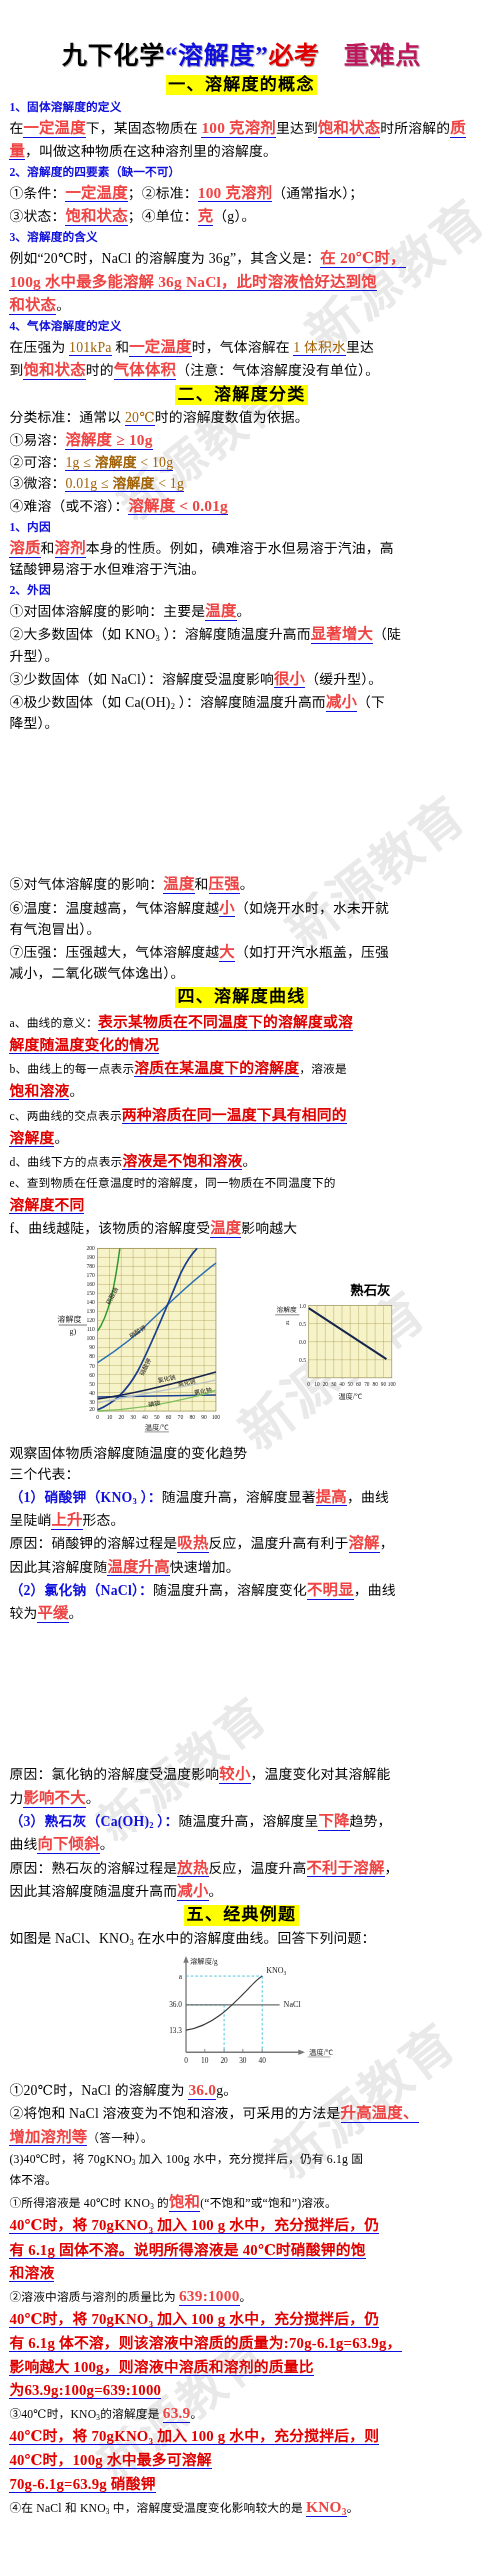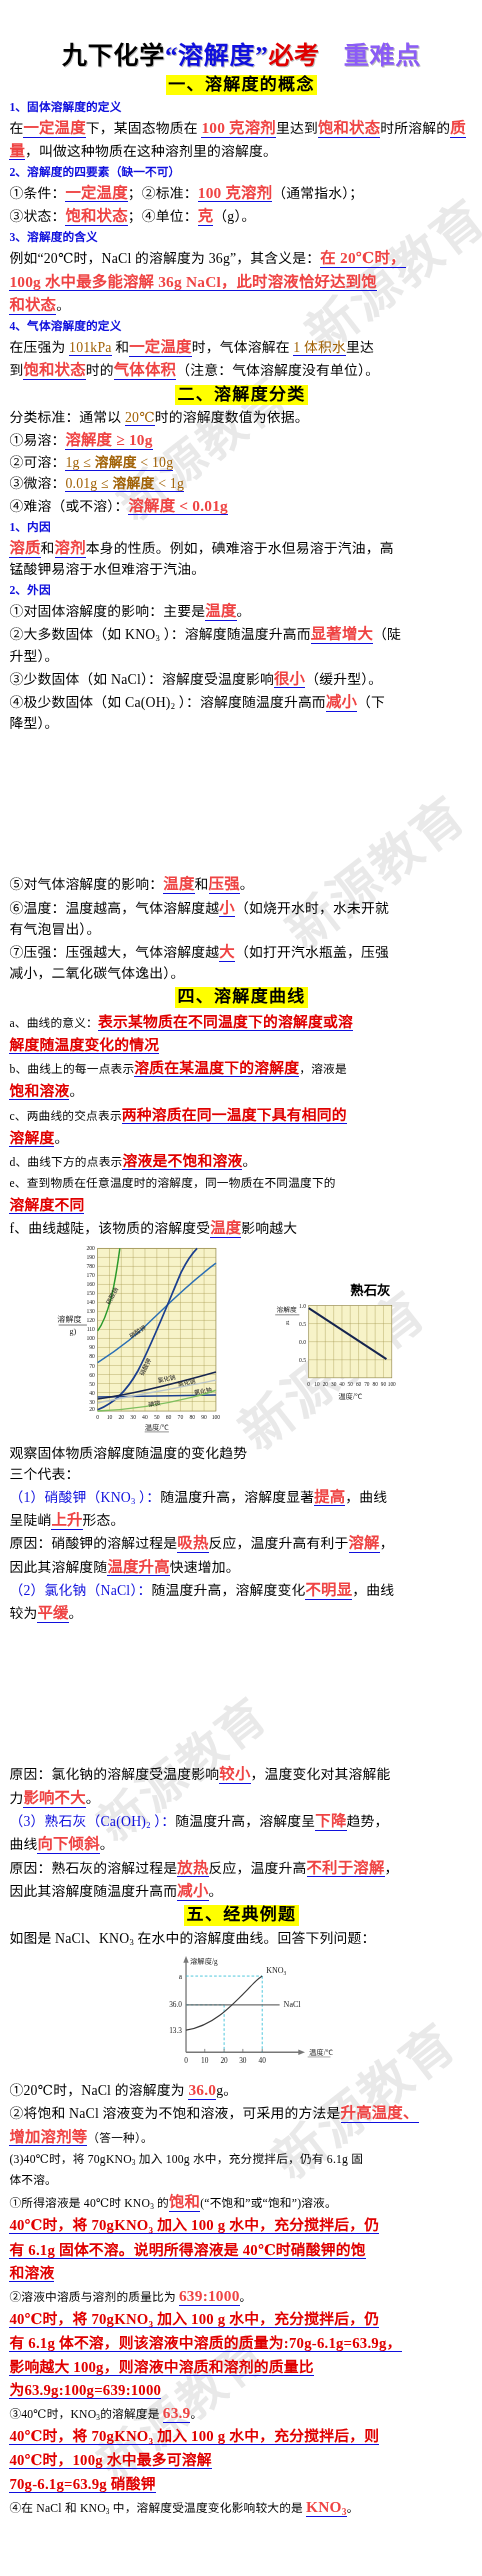--- a/index.html
+++ b/index.html
@@ -52,21 +52,21 @@
     font-weight: bold;
     font-family: "Liberation Serif", serif;
     letter-spacing: 0.7px;
     margin: 35px 0 4px 0;
     white-space: nowrap;
     text-shadow: 1px 1px 0 rgba(130,130,130,0.55);
   }
   .t-blk { color: #000000; }
   .t-blue { color: #1010dd; }
   .t-red  { color: #e00000; }
-  .t-grn  { color: #8b5cf6; margin-left: 24px; }
+  .t-grn  { color: #be185d; margin-left: 24px; }
 
   
   .sec {
     text-align: center;
     margin: 2.7px 0 3.4px 0;
   }
   .sec > span {
     display: inline-block;
     background: #ffff00;
     color: #000;
@@ -106,21 +106,21 @@
   }
   .redline {
     color: #e00000;
     font-weight: bold;
     font-size: 14.8px;
     line-height: 1.52;
     border-bottom: 1.6px solid #1010dd;
     display: inline;
   }
   .bl { color: #1010dd; }
-  .bold { font-weight: normal; }
+  .bold { font-weight: bold; }
   sub { font-size: 0.62em; vertical-align: -0.28em; }
   .gap-xl { height: 138px; }
 
   
   .chart-row {
     position: relative;
     height: 201px;
     margin-top: 2.7px;
   }
   .chart-big {

